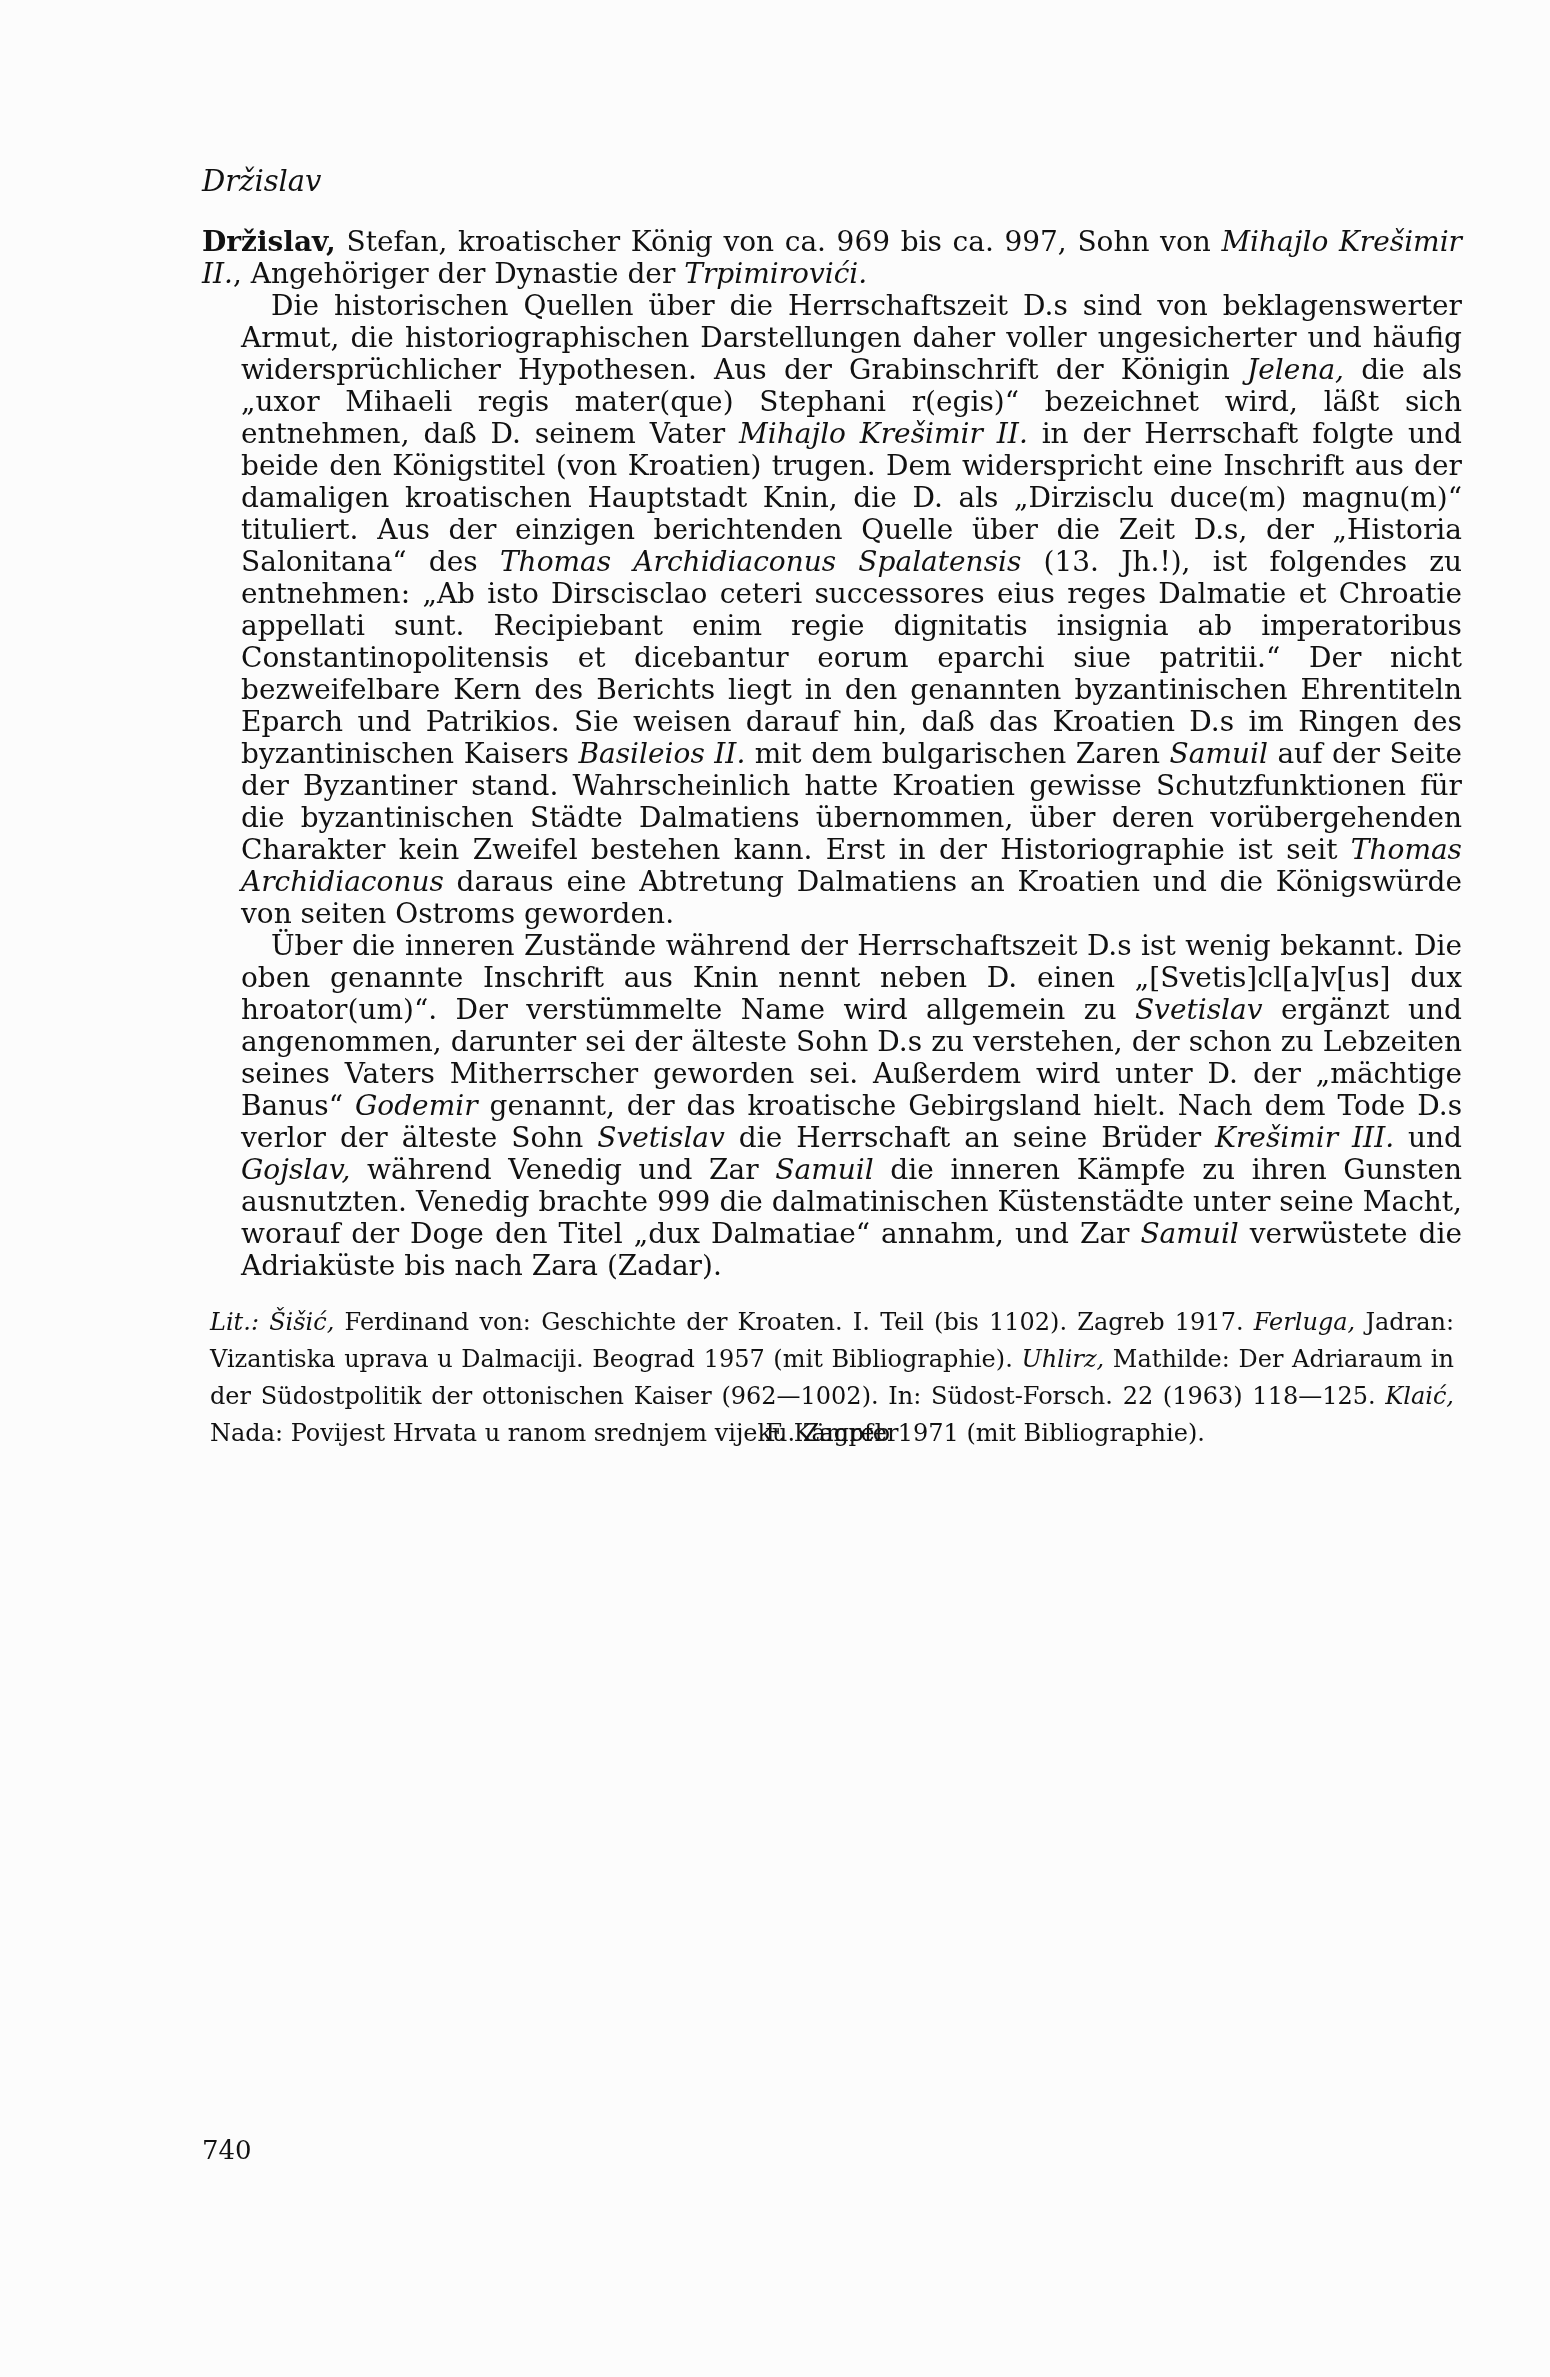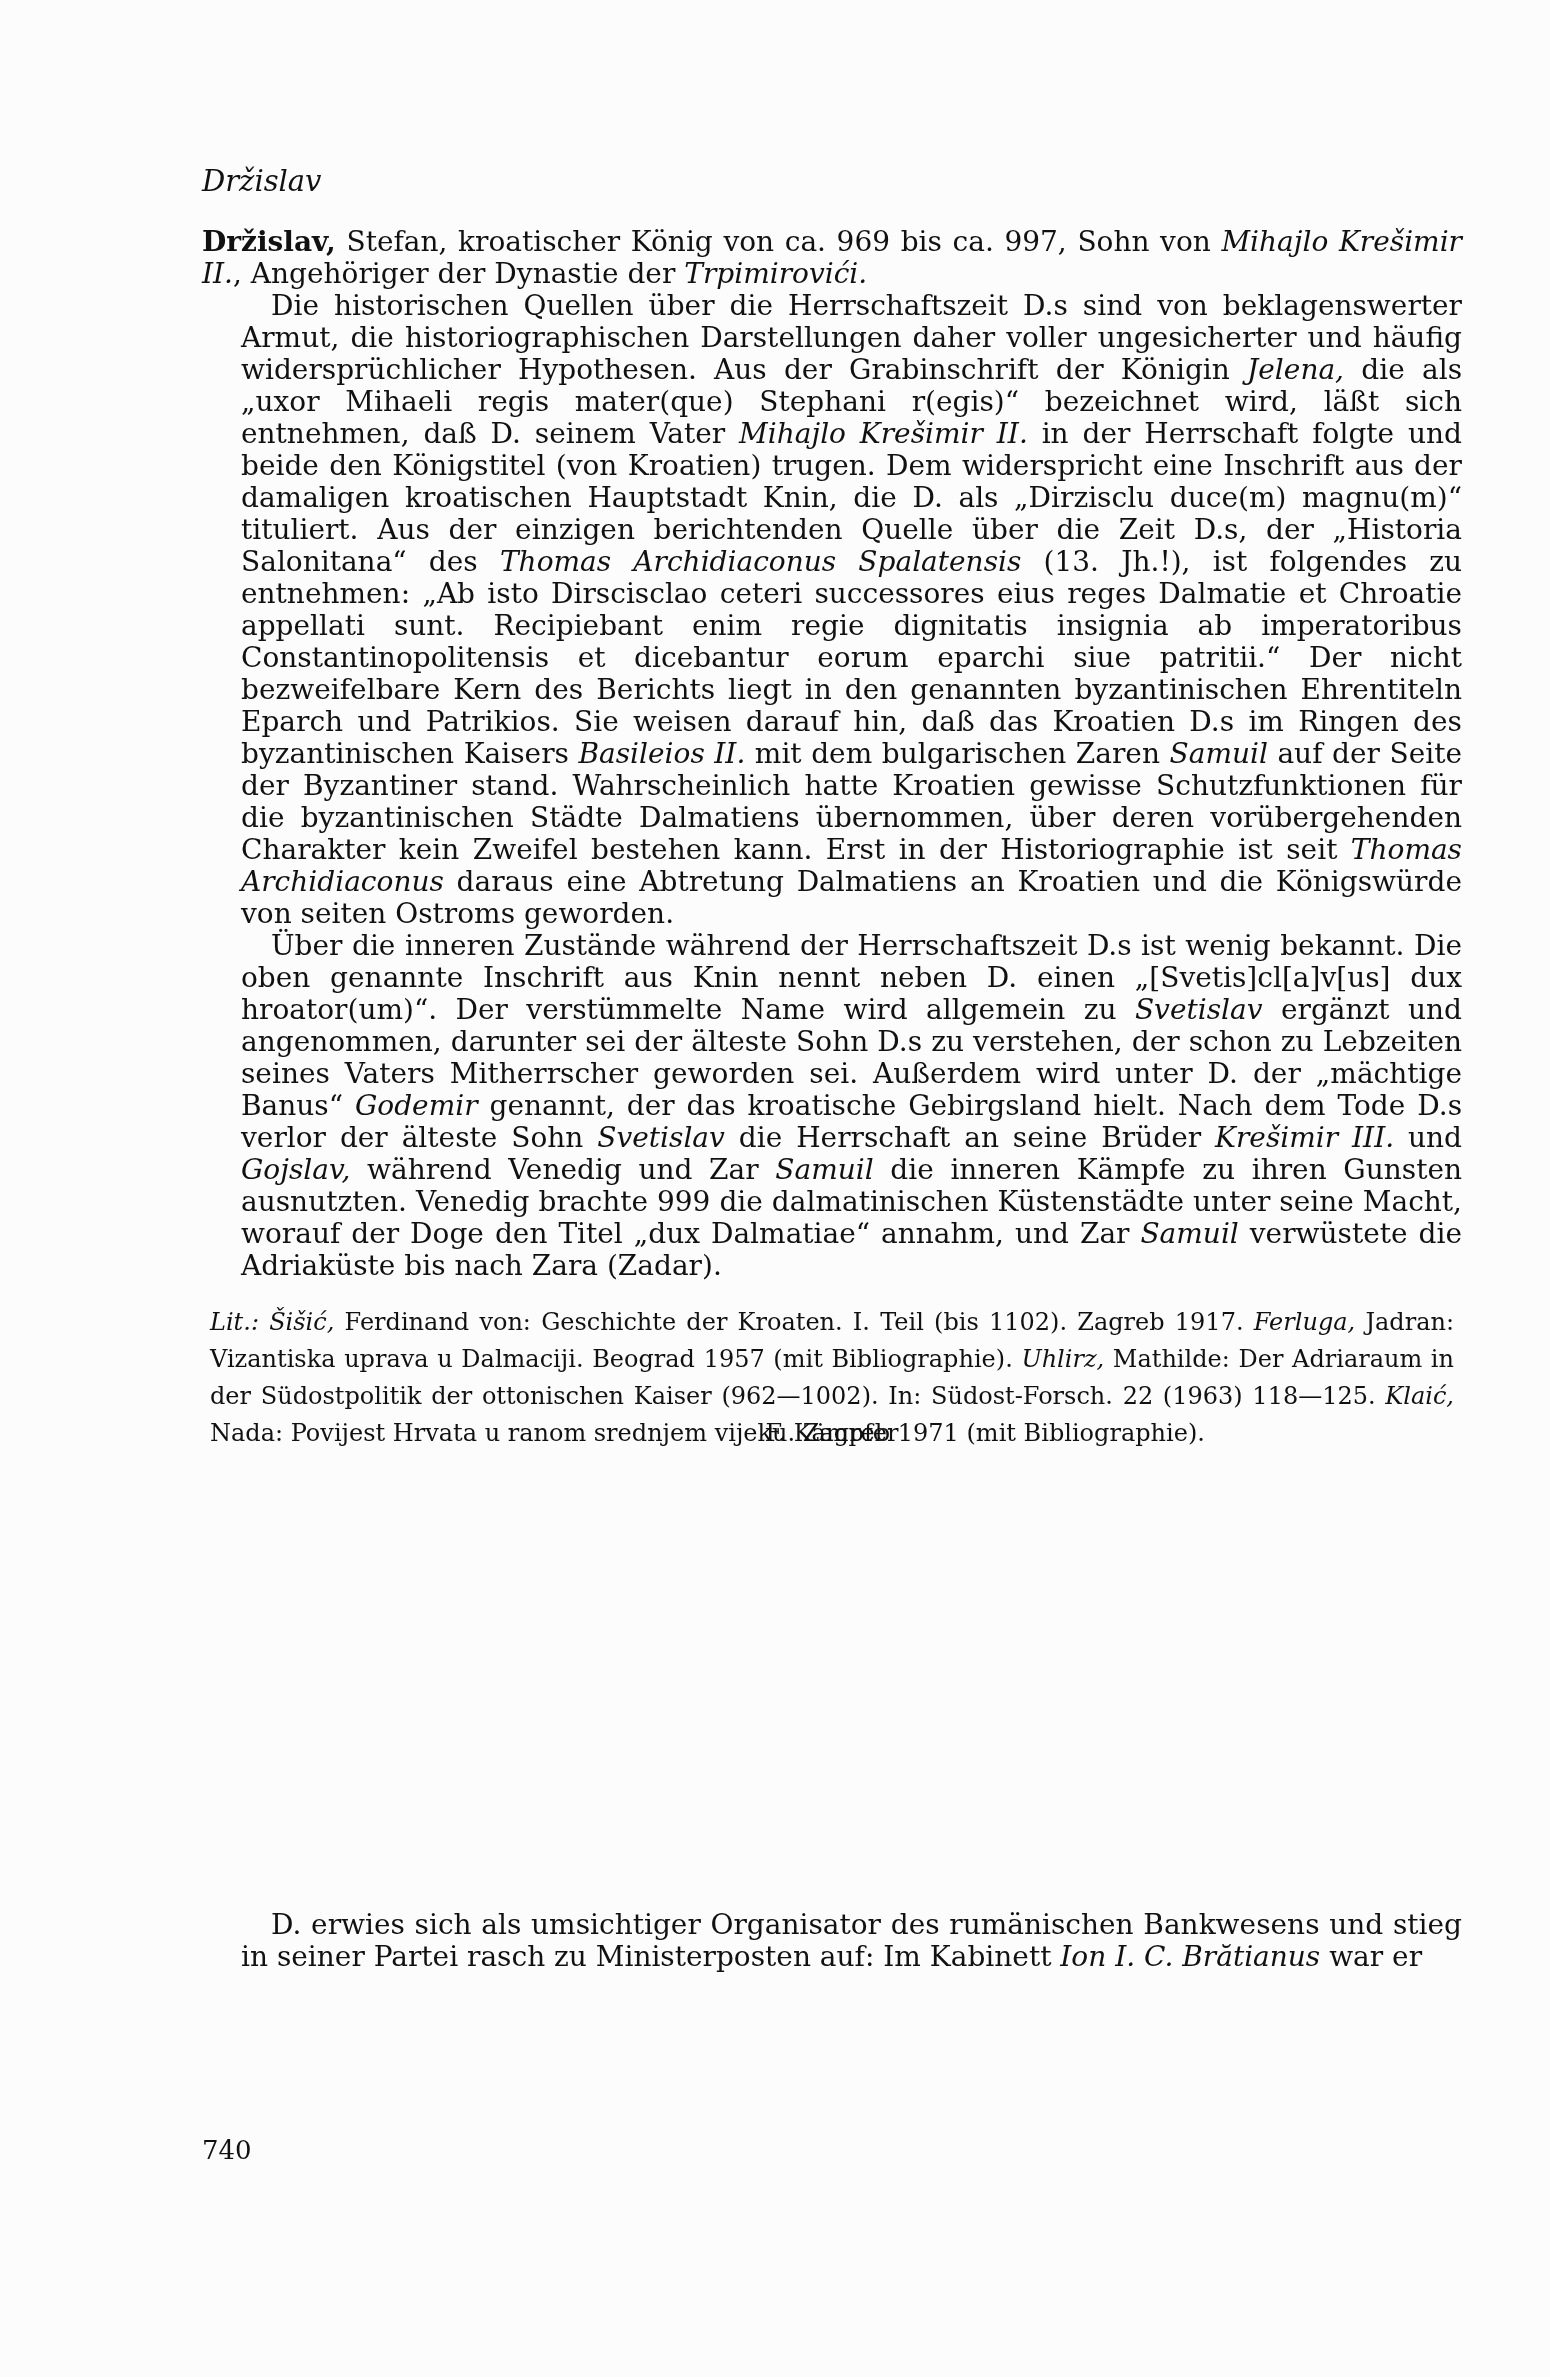--- a/index.html
+++ b/index.html
@@ -33,19 +33,18 @@
     </div>
     <div style="height:14.4px;"></div>
     <div class="lit">
       <p style="margin:0;text-align:justify;"><span class="it">Lit.: Šišić,</span><span> Ferdinand von: Geschichte der Kroaten. I. Teil (bis 1102). Zagreb 1917. </span><span class="it">Ferluga,</span><span> Jadran: Vizantiska uprava u Dalmaciji. Beograd 1957 (mit Bibliographie). </span><span class="it">Uhlirz,</span><span> Mathilde: Der Adriaraum in der Südostpolitik der ottonischen Kaiser (962—1002). In: Südost-Forsch. 22 (1963) 118—125. </span><span class="it">Klaić,</span><span> Nada: Povijest Hrvata u ranom srednjem vijeku. Zagreb 1971 (mit Bibliographie).</span></p>
       <span class="author">F. Kämpfer</span>
     </div>
   </div>
 
   <div class="entry" style="top:1909px;">
     <div class="body-text">
-      <p class="indent"><span>D. erwies sich als umsichtiger Organisator des rumänischen Bankwesens und stieg in seiner Partei rasch zu Ministerposten auf: Im Kabinett </span><span class="it">Ion I. C. Brătianus</span><span> war er</span></p>
     </div>
   </div>
 
   <div class="page-number">740</div>
 </div>
 
 
 </body></html>

